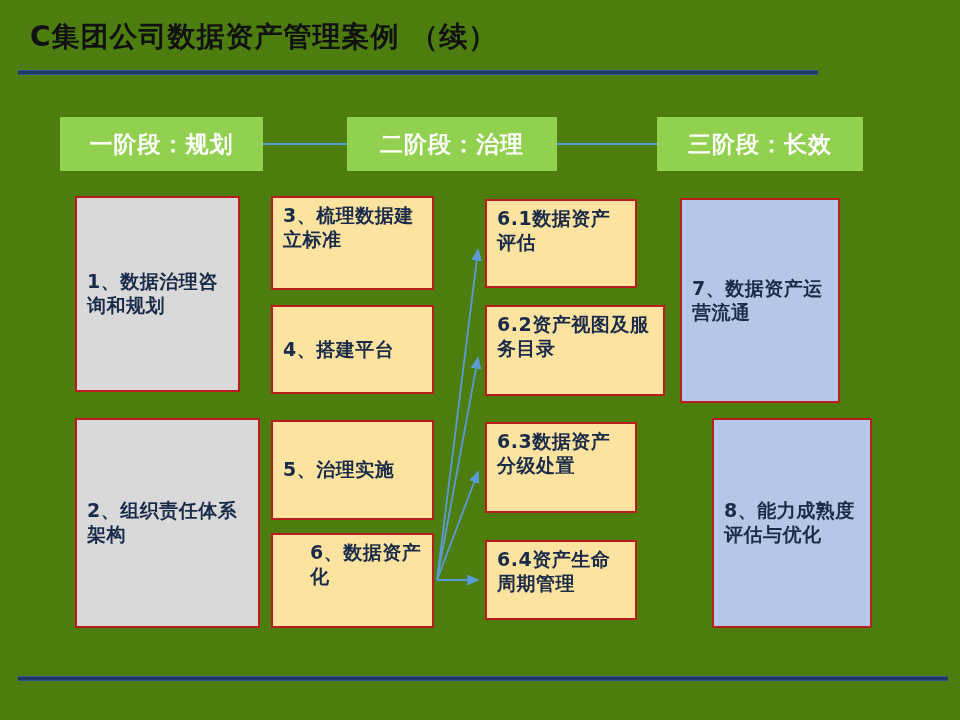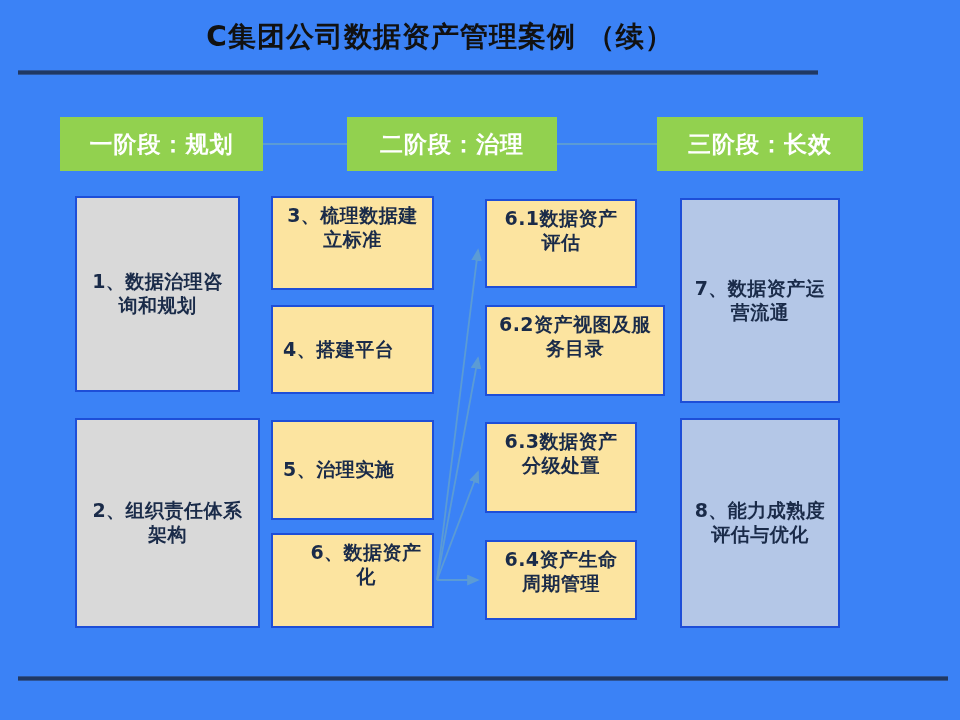--- a/index.html
+++ b/index.html
@@ -10,22 +10,21 @@
     width: 960px;
     height: 720px;
     background: #ffffff;
     font-family: "DejaVu Sans", "Liberation Sans", sans-serif;
     overflow: hidden;
   }
   #slide {
     position: relative;
     width: 960px;
     height: 720px;
-    background: #3b82f6;
-    text-align: center;
+    background: #4d7c0f;
   }
 
   
   #slide-title {
     position: absolute;
     left: 30px;
     top: 18px;
     width: 820px;
     font-size: 28px;
     font-weight: bold;
@@ -75,21 +74,21 @@
     background: #5B9BD5;
     top: 143px;
   }
   #connector-1 { left: 263px; width: 84px; }
   #connector-2 { left: 557px; width: 100px; }
 
   
   .box {
     position: absolute;
     box-sizing: border-box;
-    border: 2px solid #1d4ed8;
+    border: 2px solid #b91c1c;
     display: flex;
     align-items: center;
     font-size: 19px;
     font-weight: bold;
     color: #1A2B49;
     line-height: 1.25;
     padding: 6px 10px;
     letter-spacing: 0.5px;
   }
   .box-gray   { background: #D9D9D9; }
@@ -107,21 +106,21 @@
   #box-6 { left: 271px; top: 533px; width: 163px; height: 95px; align-items: flex-start; padding-left: 37px; }
 
   
   #box-61 { left: 485px; top: 199px; width: 152px; height: 89px; align-items: flex-start; }
   #box-62 { left: 485px; top: 305px; width: 180px; height: 91px; align-items: flex-start; }
   #box-63 { left: 485px; top: 422px; width: 152px; height: 91px; align-items: flex-start; }
   #box-64 { left: 485px; top: 540px; width: 152px; height: 80px; align-items: flex-start; }
 
   
   #box-7 { left: 680px; top: 198px; width: 160px; height: 205px; }
-  #box-8 { left: 680px; top: 418px; width: 160px; height: 210px; }
+  #box-8 { left: 712px; top: 418px; width: 160px; height: 210px; }
 
   
   #arrow-layer {
     position: absolute;
     left: 0;
     top: 0;
     width: 960px;
     height: 720px;
     pointer-events: none;
   }

